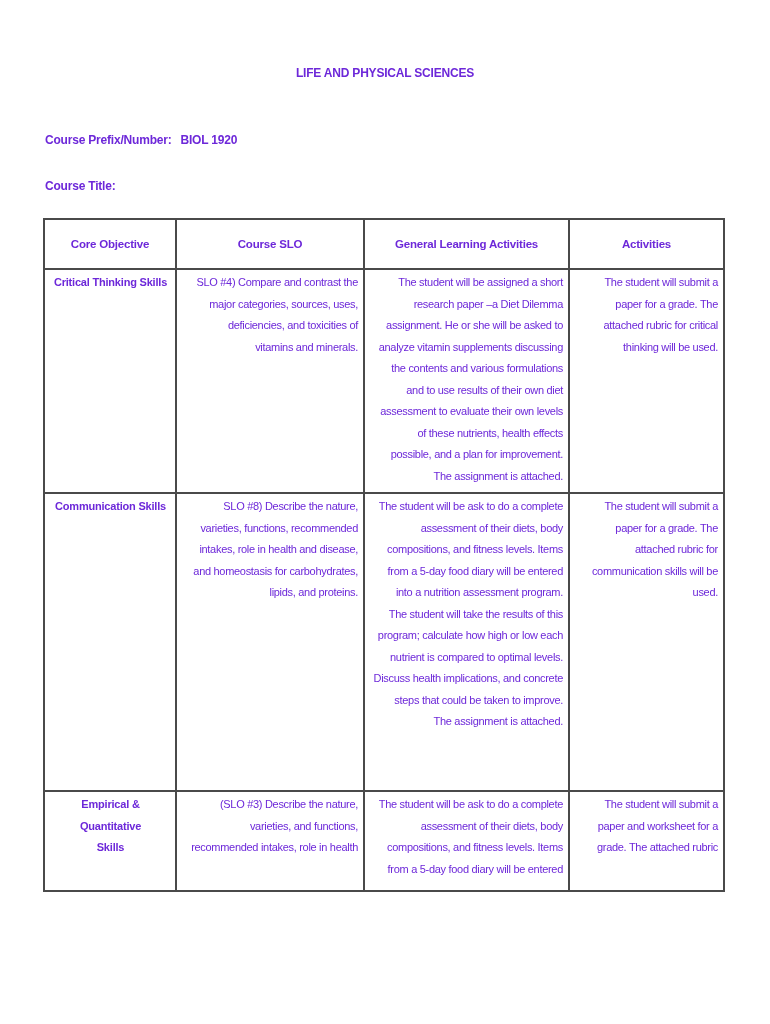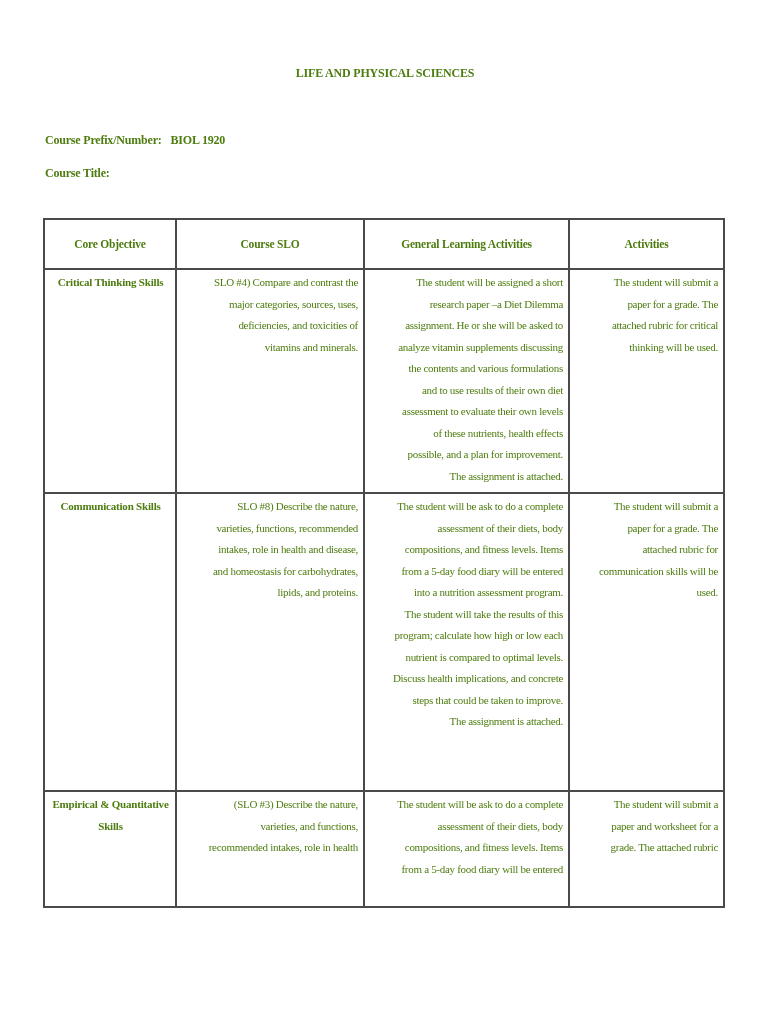--- a/index.html
+++ b/index.html
@@ -5,22 +5,22 @@
   html, body {
     margin: 0;
     padding: 0;
     background: #ffffff;
   }
   .page {
     position: relative;
     width: 770px;
     height: 1024px;
     background: #ffffff;
-    font-family: Liberation Serif, serif;
-    color: #4d7c0f;
+    font-family: Liberation Sans, sans-serif;
+    color: #6d28d9;
     overflow: hidden;
   }
   .title-block {
     position: absolute;
     top: 62px;
     left: 0;
     width: 100%;
     text-align: center;
   }
   .title-line {
@@ -30,21 +30,21 @@
     letter-spacing: -0.2px;
   }
   .meta-line {
     position: absolute;
     left: 45px;
     font-size: 12px;
     font-weight: bold;
     letter-spacing: -0.2px;
   }
   .meta-prefix { top: 133px; }
-  .meta-coursetitle { top: 166px; }
+  .meta-coursetitle { top: 179px; }
   .meta-value { margin-left: 9px; }
 
   table.alignment-table {
     position: absolute;
     top: 218px;
     left: 43px;
     width: 680px;
     border-collapse: collapse;
     table-layout: fixed;
   }
@@ -77,21 +77,21 @@
     white-space: pre-line;
     text-align: right;
   }
   .alignment-table td.obj-cell {
     font-weight: bold;
     text-align: center;
     letter-spacing: -0.2px;
   }
   tr.row-1 { height: 224px; margin-left: 19px; }
   tr.row-2 { height: 298px; }
-  tr.row-3 { height: 116px; }
+  tr.row-3 { height: 100px; }
 </style>
 </head>
 <body>
 
 <div class="page">
 
   <div class="title-block">
     <div class="title-line">LIFE AND PHYSICAL SCIENCES</div>
   </div>
 

